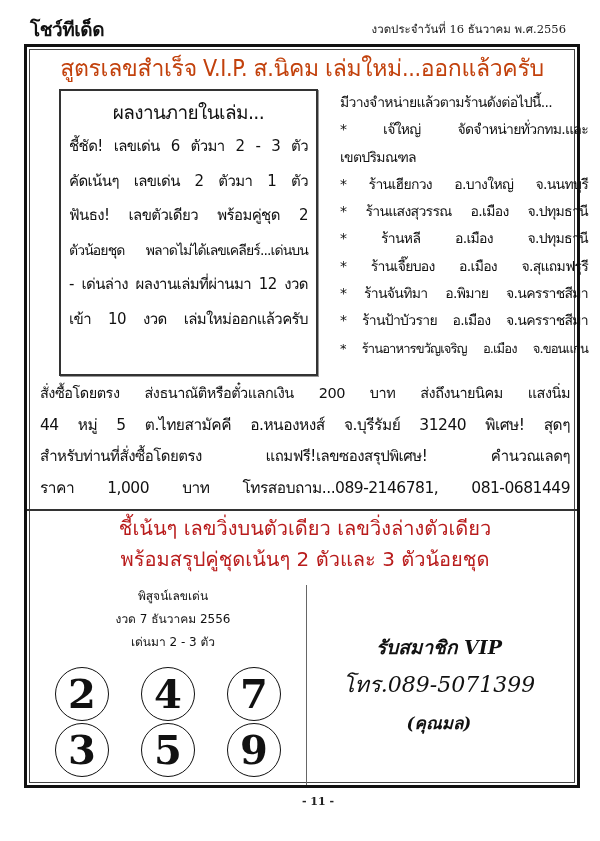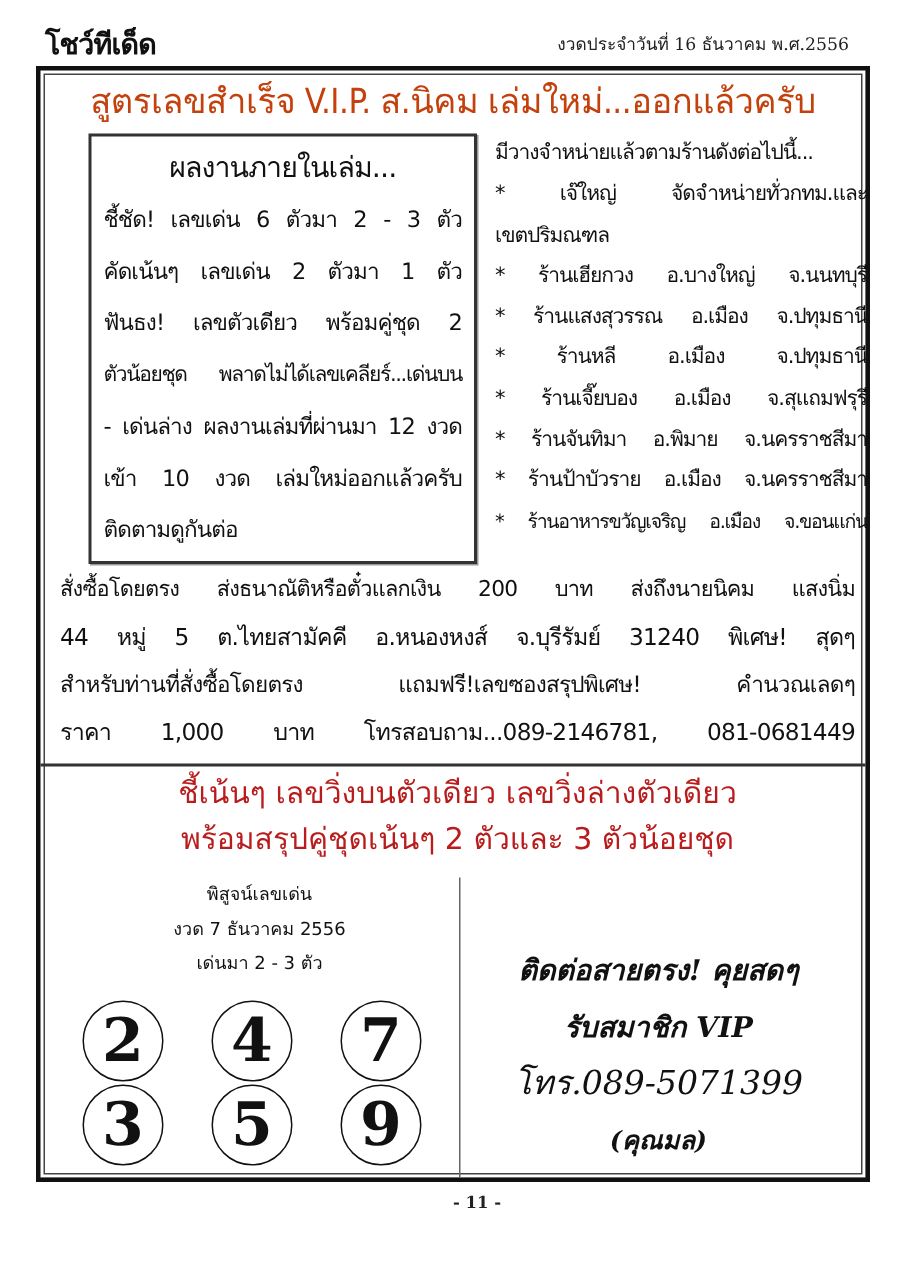--- a/index.html
+++ b/index.html
@@ -40,21 +40,21 @@
       line-height: 34px; letter-spacing: -0.6px; color: #111;
     }
     .results-line {
       font-family: "DejaVu Sans", sans-serif; font-size: 15px; line-height: 34.5px;
       letter-spacing: -0.6px; white-space: nowrap; color: #111;
       text-align: justify; text-align-last: justify;
     }
     .results-line.last { text-align-last: left; }
 
     .dist-col {
-      position: absolute; left: 330px; top: 89px; width: 248px;
+      position: absolute; left: 340px; top: 89px; width: 248px;
     }
     .dist-line {
       font-family: "DejaVu Sans", sans-serif; font-size: 14px; line-height: 27.3px;
       letter-spacing: -0.7px; white-space: nowrap; color: #111;
     }
     .dist-line.store { text-align: justify; text-align-last: justify; }
 
     .order-block {
       position: absolute; left: 40px; top: 378px; width: 530px;
     }
@@ -123,21 +123,20 @@
 <div class="title">สูตรเลขสำเร็จ V.I.P. ส.นิคม เล่มใหม่...ออกแล้วครับ</div>
 
 <div class="results-box">
   <div class="results-title">ผลงานภายในเล่ม...</div>
   <div class="results-line">ชี้ชัด! เลขเด่น 6 ตัวมา 2 - 3 ตัว</div>
   <div class="results-line">คัดเน้นๆ เลขเด่น 2 ตัวมา 1 ตัว</div>
   <div class="results-line">ฟันธง! เลขตัวเดียว พร้อมคู่ชุด 2</div>
   <div class="results-line" style="font-size:14px;letter-spacing:-0.9px;">ตัวน้อยชุด พลาดไม่ได้เลขเคลียร์...เด่นบน</div>
   <div class="results-line">- เด่นล่าง ผลงานเล่มที่ผ่านมา 12 งวด</div>
   <div class="results-line">เข้า 10 งวด เล่มใหม่ออกแล้วครับ</div>
-  <div class="results-line last">ติดตามดูกันต่อ</div>
 </div>
 
 <div class="dist-col">
   <div class="dist-line">มีวางจำหน่ายแล้วตามร้านดังต่อไปนี้...</div>
   <div class="dist-line store">*   เจ๊ใหญ่  จัดจำหน่ายทั่วกทม.และ</div>
   <div class="dist-line">เขตปริมณฑล</div>
   <div class="dist-line store">* ร้านเฮียกวง  อ.บางใหญ่  จ.นนทบุรี</div>
   <div class="dist-line store">* ร้านแสงสุวรรณ  อ.เมือง  จ.ปทุมธานี</div>
   <div class="dist-line store">*    ร้านหลี  อ.เมือง  จ.ปทุมธานี</div>
   <div class="dist-line store">* ร้านเจี๊ยบอง  อ.เมือง  จ.สุแถมฟรุรี</div>
@@ -171,19 +170,18 @@
 <div class="digits">
   <div class="digit">2</div>
   <div class="digit">4</div>
   <div class="digit">7</div>
   <div class="digit">3</div>
   <div class="digit">5</div>
   <div class="digit">9</div>
 </div>
 
 <div class="contact-block">
-  <div class="contact-line">ติดต่อสายตรง! คุยสดๆ</div>
   <div class="contact-line vip">รับสมาชิก VIP</div>
   <div class="contact-line phone">โทร.089-5071399</div>
   <div class="contact-line" style="font-size:17px;">(คุณมล)</div>
 </div>
 
 <div class="page-num">- 11 -</div>
 
 </body></html>

